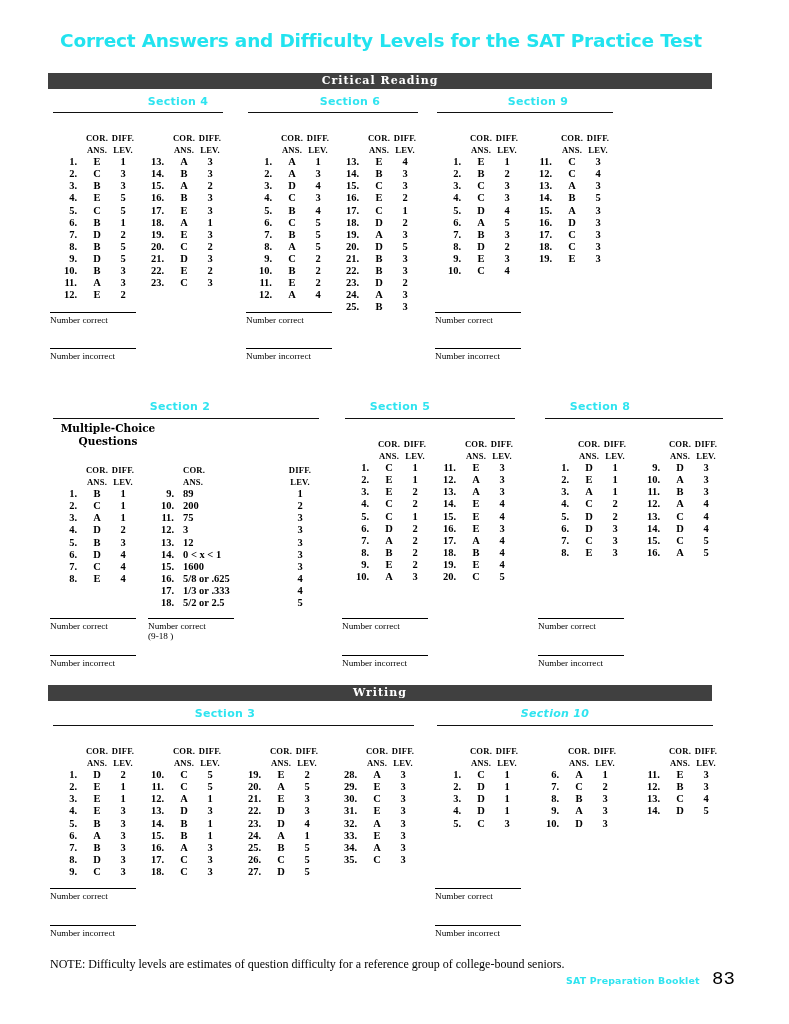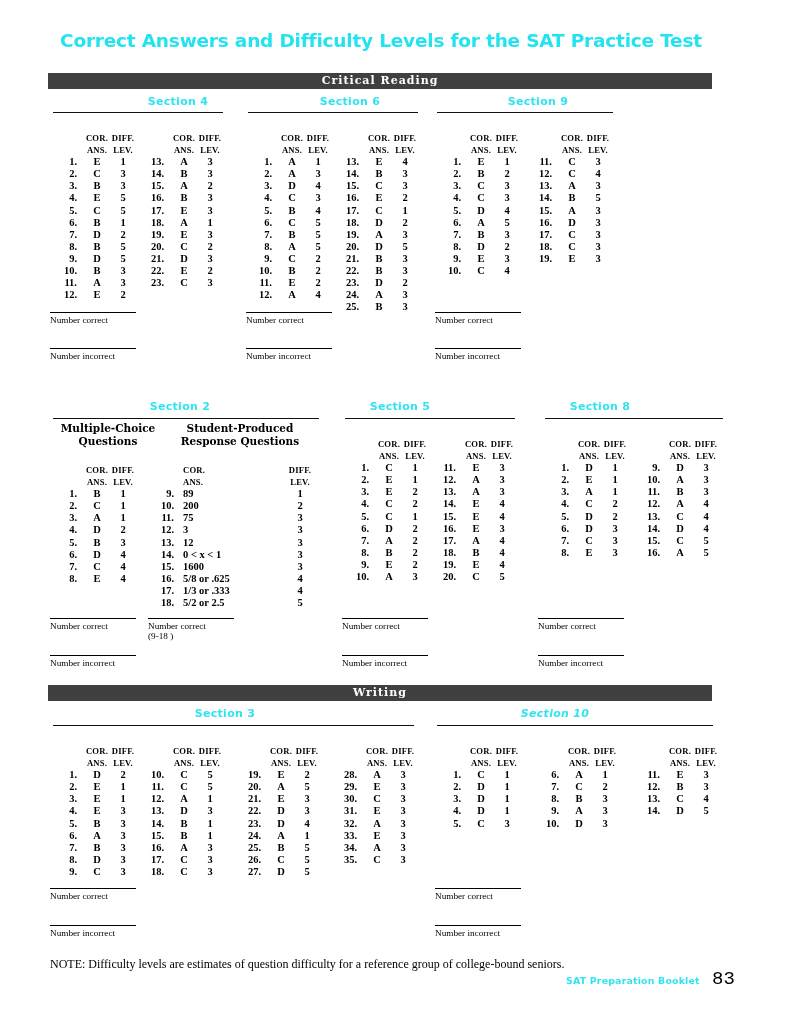--- a/index.html
+++ b/index.html
@@ -256,24 +256,20 @@
       <div class="rule"></div>
     </div>
   <div class="tbl" style="left:545px;top:418px;width:178px;">
       <div class="rule"></div>
     </div>
 
   <div class="mc-head" style="left:53px;top:422px;width:110px;">
     <div>Multiple-Choice</div>
     <div>Questions</div>
   </div>
-  <div class="mc-head" style="left:150px;top:422px;width:180px;">
-    <div>Student-Produced</div>
-    <div>Response Questions</div>
-  </div>
 
   <div class="grp" id="g-m2mc" style="left:53px;top:448px;">
       <div class="hdr">
         <div class="row"><span class="c1"></span><span class="c2">COR.</span><span class="c3">DIFF.</span></div>
         <div class="row"><span class="c1"></span><span class="c2">ANS.</span><span class="c3">LEV.</span></div>
       </div>
       <div class="row"><span class="num">1.</span><span class="dot"></span><span class="ans">B</span><span class="lev">1</span></div>
       <div class="row"><span class="num">2.</span><span class="dot"></span><span class="ans">C</span><span class="lev">1</span></div>
       <div class="row"><span class="num">3.</span><span class="dot"></span><span class="ans">A</span><span class="lev">1</span></div>
       <div class="row"><span class="num">4.</span><span class="dot"></span><span class="ans">D</span><span class="lev">2</span></div>

